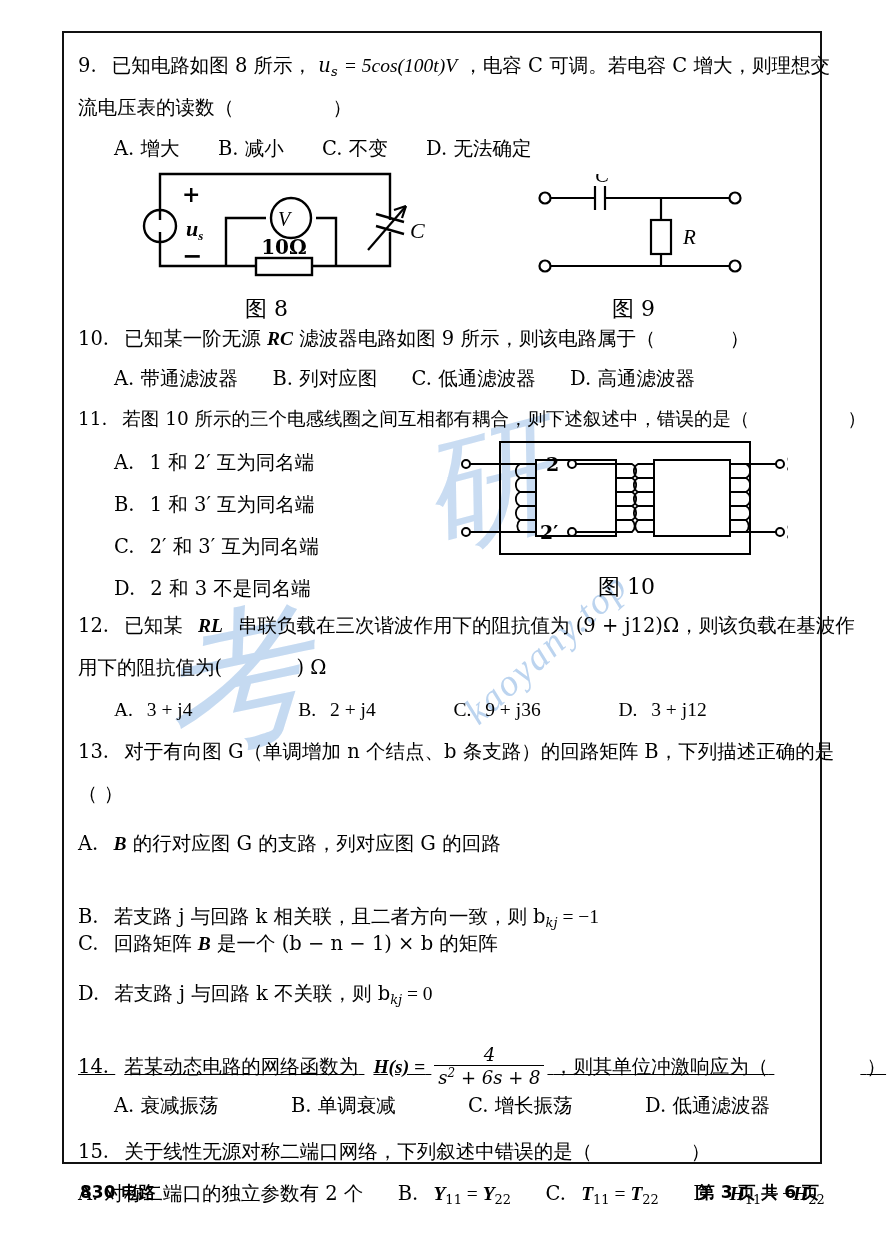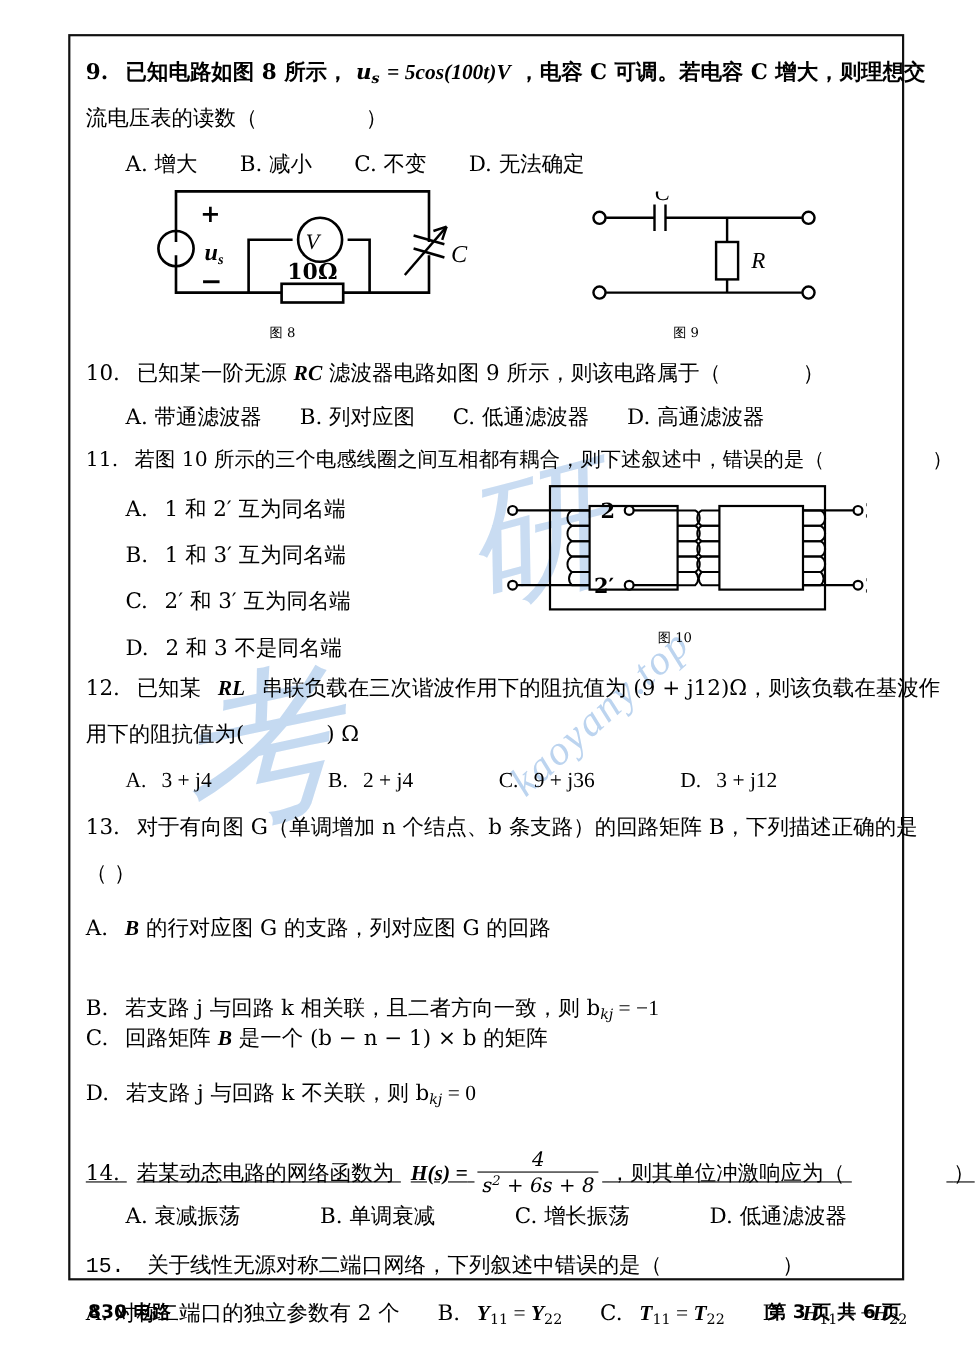--- a/index.html
+++ b/index.html
@@ -114,21 +114,21 @@
     padding: 1px 4px 0 4px;
     font-size: 18px;
     font-style: italic;
   }
   .sup { font-size: 12px; vertical-align: 0.55em; }
 
   
   .fig { position: absolute; }
   .fig-caption {
     position: absolute;
-    font-size: 12px;
+    font-size: 22px;
     font-family: "DejaVu Serif", serif;
     white-space: nowrap;
   }
 
   
   #footer-left {
     position: absolute;
     left: 80px;
     top: 1181px;
     font-size: 17px;
@@ -156,21 +156,21 @@
 <div id="page-frame"></div>
 
 <div id="watermark">
   <div class="wm-text" id="wm-cn">考</div>
   <div class="wm-text" id="wm-cn2">研</div>
   <div class="wm-text" id="wm-domain">kaoyany.top</div>
 </div>
 
 <div id="content">
 
-  <div class="qline cn" style="left:0px; top:12px;font-weight:bold;">
+  <div class="qline cn" style="left:0px; top:12px;">
     <span>9.</span>
     <span class="gap-sm"></span><span>已知电路如图 8 所示，</span>
     <span class="it">u</span><span class="sub it">s</span>
     <span class="it" style="font-family:'Liberation Serif',serif;">= 5cos(100t)V</span>
     <span>，电容 C 可调。若电容 C 增大，则理想交</span>
   </div>
 
   <div class="qline cn" style="left:0px; top:54px;">
     <span>流电压表的读数（</span>
     <span class="blank-lg"></span>
@@ -432,21 +432,21 @@
     <span>B.</span>
     <span>单调衰减</span>
     <span style="display:inline-block;width:60px;"></span>
     <span>C.</span>
     <span>增长振荡</span>
     <span style="display:inline-block;width:60px;"></span>
     <span>D.</span>
     <span>低通滤波器</span>
   </div>
 
-  <div class="qline cn" style="left:0px; top:1098px;font-family:Liberation Mono, monospace;">
+  <div class="qline cn" style="left:0px; top:1098px;">
     <span>15.</span>
     <span class="gap-sm"></span><span>关于线性无源对称二端口网络，下列叙述中错误的是（</span>
     <span class="blank-lg"></span>
     <span>）</span>
   </div>
 
   <div class="qline cn" style="left:0px; top:1140px;">
     <span>A.</span>
     <span>对称二端口的独立参数有 2 个</span>
     <span style="display:inline-block;width:22px;"></span>

